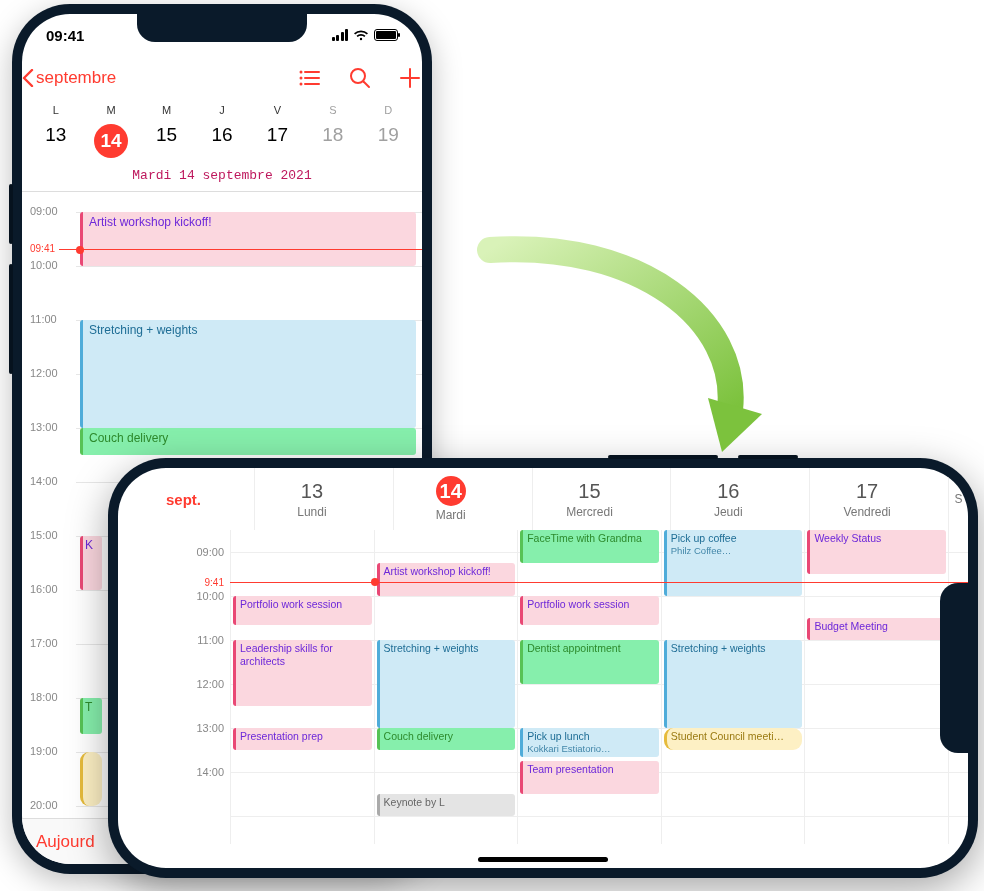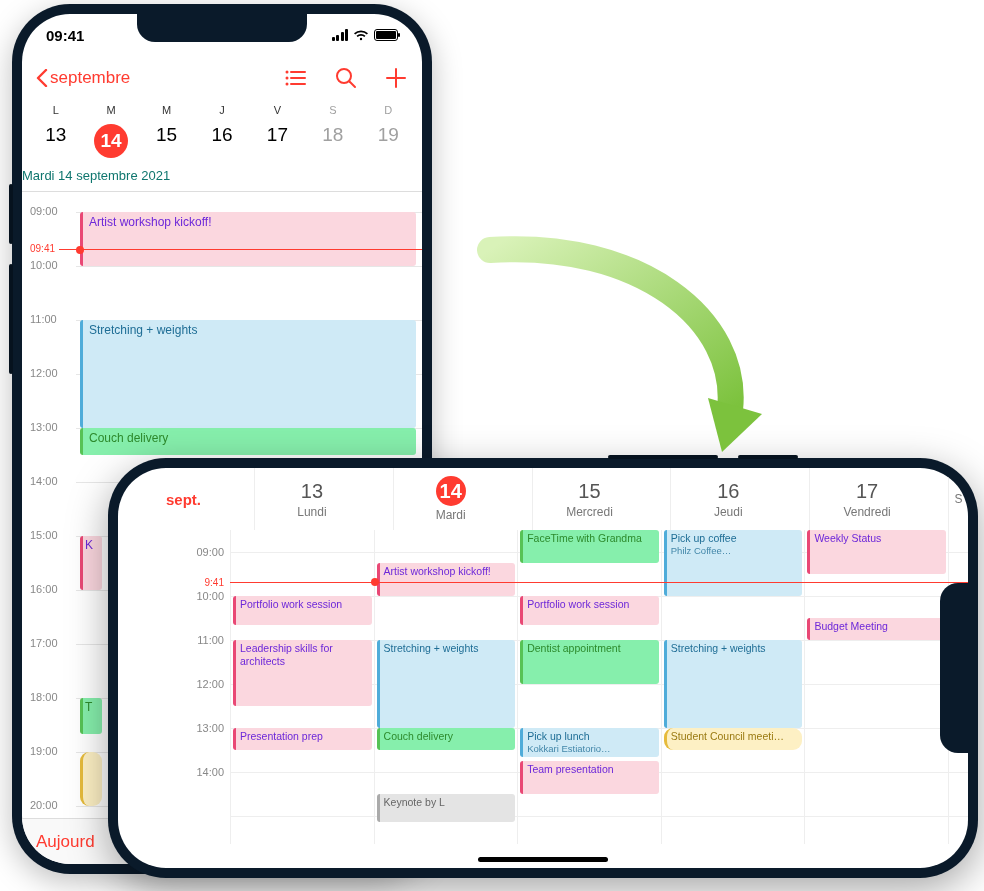--- a/index.html
+++ b/index.html
@@ -49,21 +49,21 @@
     position:relative; padding:1px;
   }
   .battery::after {
     content:""; position:absolute; right:-3px; top:3px; width:2px; height:4px;
     background:#000; border-radius:1px;
   }
   .battery div { background:#000; height:100%; width:100%; border-radius:1px; }
 
   .navbar {
     height:44px; display:flex; align-items:center; justify-content:space-between;
-    padding:0 14px;
+    padding:0 0;
     gap:40px;
   }
   .back { display:flex; align-items:center; color:#ff3b30; font-size:17px; gap:2px; }
   .nav-right { display:flex; align-items:center; gap:26px; color:#ff3b30; }
   .nav-icon { width:24px; height:24px; display:flex; align-items:center; justify-content:center; }
 
   .week-header { padding:0 6px; }
   .dow-row, .num-row { display:flex; justify-content:space-between; text-align:center; }
   .dow-row span { flex:1; font-size:11px; color:#333; padding-top:4px; }
   .dow-row span.wk { color:#a0a0a0; }
@@ -72,21 +72,21 @@
     color:#000;
   }
   .num-row span.wk { color:#a0a0a0; }
   .num-row span.sel {
     position:relative;
   }
   .num-row span.sel b {
     display:inline-block; width:34px; height:34px; line-height:34px;
     background:#ff3b30; color:#fff; border-radius:50%; font-weight:600;
   }
-  .date-label { font-size:13px; color:#0f766e; padding:2px 0 8px; }
+  .date-label { text-align:center; font-size:13px; color:#be185d; padding:2px 0 8px;font-family:Liberation Mono, monospace; }
   .sep { border:0; border-top:1px solid #ddd; }
 
   .day-grid { position:relative; height:640px; overflow:hidden; }
   .hour { position:absolute; left:0; right:0; height:58px; }
   .hour .hlabel { position:absolute; left:8px; top:-7px; font-size:11px; color:#888; }
   .hour .hline { position:absolute; left:54px; right:0; top:0; border-top:1px solid #e6e6e6; }
   .now { position:absolute; left:8px; right:0; border-top:1.5px solid #ff3b30; z-index:30; }
   .now .nlabel { position:absolute; left:0; top:-7px; font-size:10px; color:#ff3b30; background:#fff; padding-right:4px; }
   .now .dot { position:absolute; left:46px; top:-4px; width:8px; height:8px; background:#ff3b30; border-radius:50%; }
 
@@ -417,21 +417,21 @@
         <div class="l-now" style="top: 52.0667px;"></div>
         <div class="l-col">
           <div class="levt c-pink" style="top: 66px; height: 29.3333px;">Portfolio work session</div>
           <div class="levt c-pink" style="top: 110px; height: 66px;">Leadership skills for architects</div>
           <div class="levt c-pink" style="top: 198px; height: 22px;">Presentation prep</div>
         </div>
         <div class="l-col">
           <div class="levt c-pink" style="top: 33px; height: 33px;">Artist workshop kickoff!</div>
           <div class="levt c-blue" style="top: 110px; height: 88px;">Stretching + weights</div>
           <div class="levt c-green" style="top: 198px; height: 22px;">Couch delivery</div>
-          <div class="levt c-gray" style="top: 264px; height: 28px;">Keynote by L</div>
+          <div class="levt c-gray" style="top: 264px; height: 22px;">Keynote by L</div>
           <div style="position: absolute; left: -4px; width: 8px; height: 8px; background: rgb(255, 59, 48); border-radius: 50%; top: 48.0667px; z-index: 41;"></div>
         </div>
         <div class="l-col">
           <div class="levt c-green" style="top: 0px; height: 33px;">FaceTime with Grandma</div>
           <div class="levt c-pink" style="top: 66px; height: 29.3333px;">Portfolio work session</div>
           <div class="levt c-green" style="top: 110px; height: 44px;">Dentist appointment</div>
           <div class="levt c-blue" style="top: 198px; height: 29.3333px;">Pick up lunch<span class="sub">Kokkari Estiatorio…</span></div>
           <div class="levt c-pink" style="top: 231px; height: 33px;">Team presentation</div>
         </div>
         <div class="l-col">

